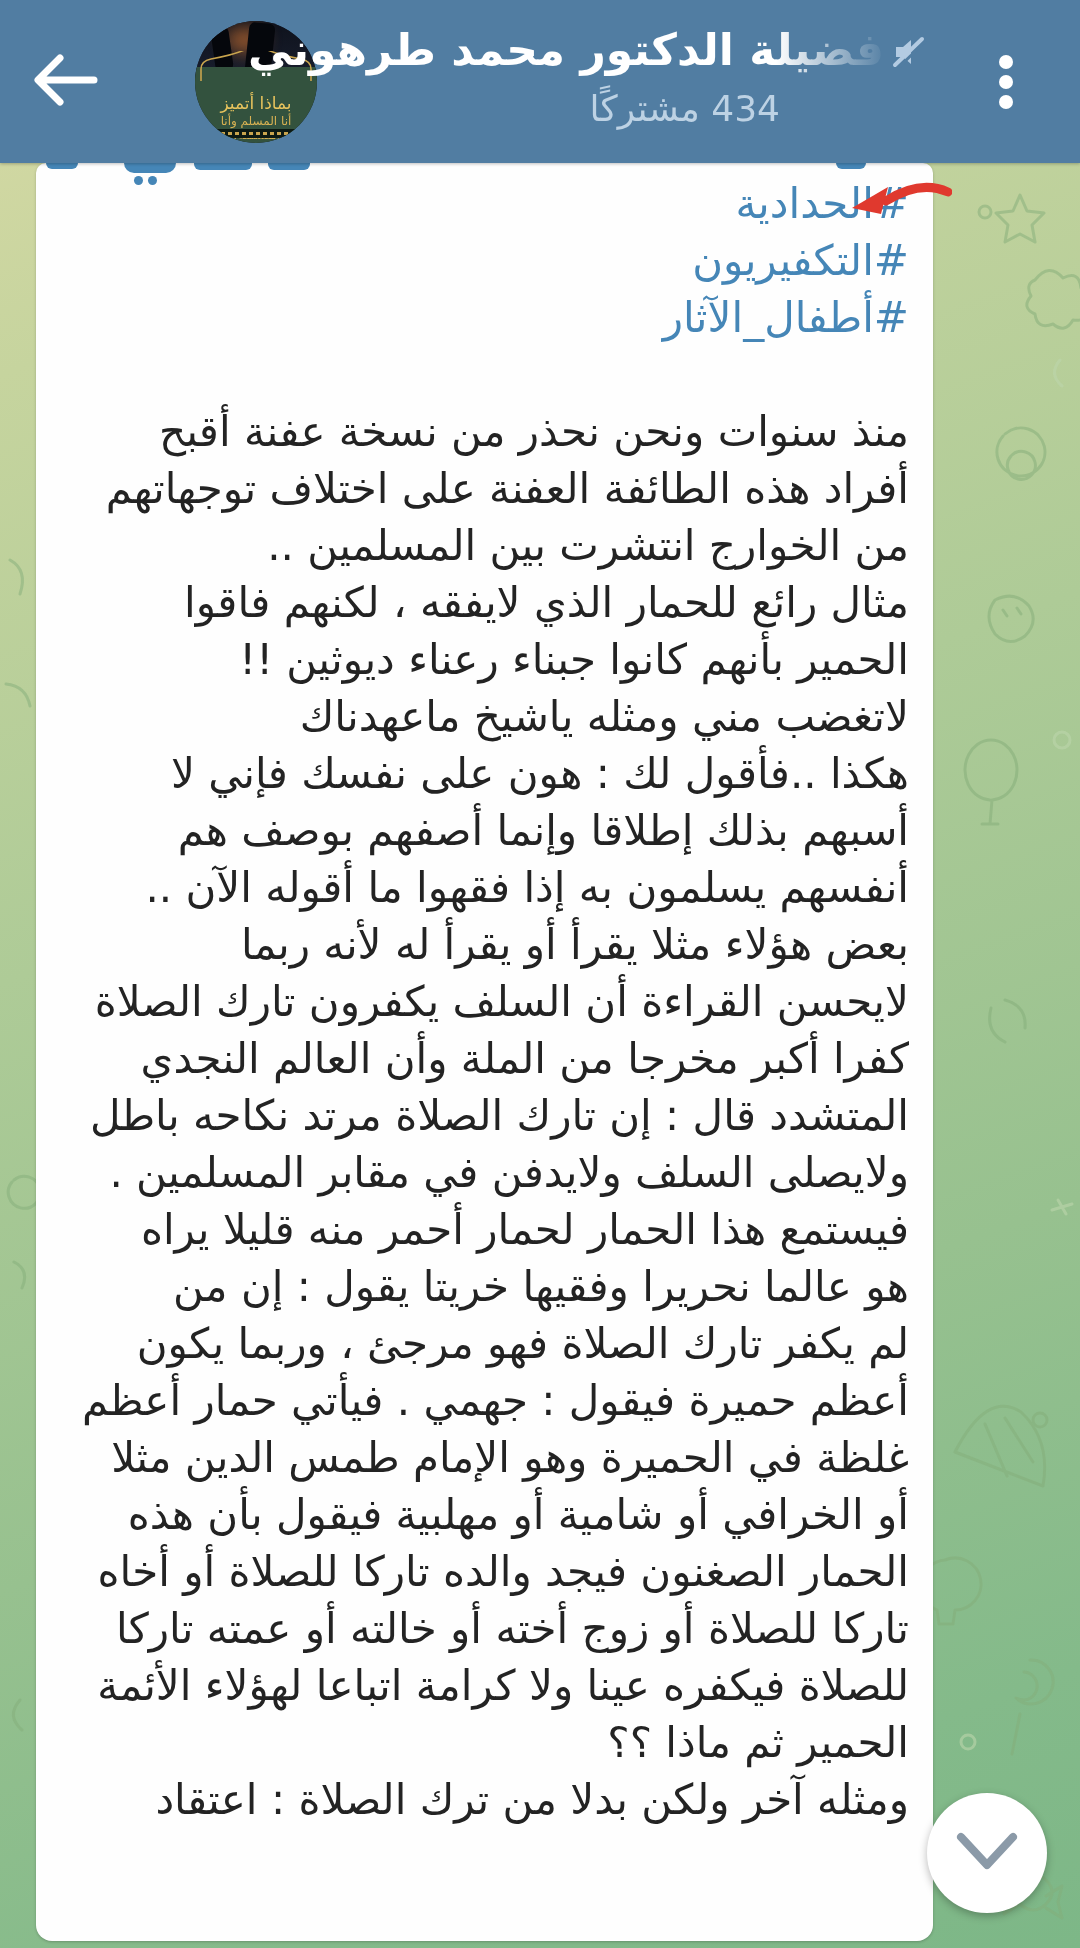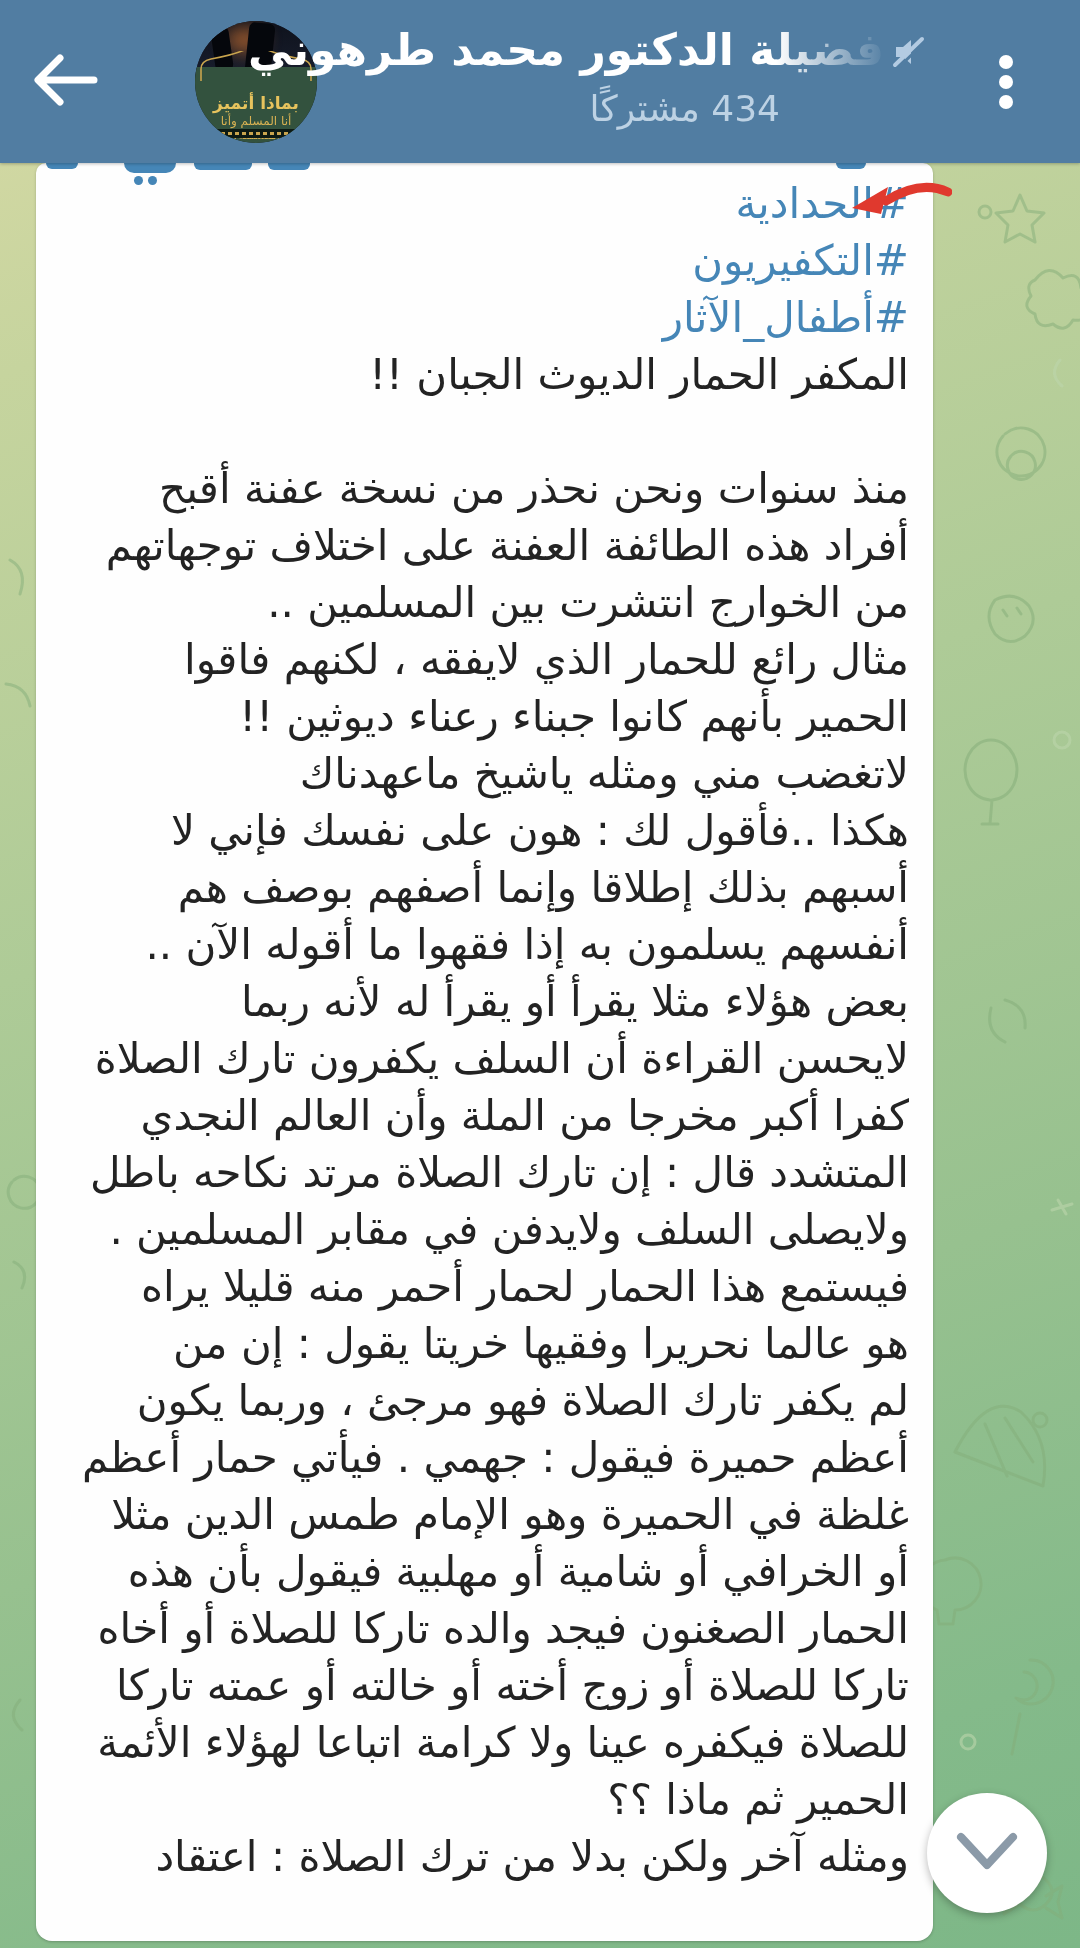--- a/index.html
+++ b/index.html
@@ -33,21 +33,21 @@
   .avatar{position:absolute;left:195px;top:21px;width:122px;height:122px;border-radius:50%;
     overflow:hidden;background:#141a26;}
   .av-top{position:absolute;top:0;left:0;right:0;height:52%;background:linear-gradient(180deg,#0e121c 0%,#1a2030 100%);}
   .av-glow{position:absolute;top:6px;left:30px;width:40px;height:26px;background:#a8602f;
     border-radius:50%;filter:blur(9px);opacity:.85;}
   .av-sil{position:absolute;top:2px;left:52px;width:26px;height:52px;background:#05070c;
     border-radius:6px;transform:rotate(6deg);}
   .av-green{position:absolute;bottom:0;left:0;right:0;height:62%;background:#33523e;}
   .av-arch{position:absolute;top:-16px;left:0;width:100%;height:30px;}
   .av-t1{position:absolute;top:34%;width:100%;text-align:center;color:#e7c35d;
-    font-size:17px;font-weight:bold;direction:rtl;}
+    font-size:17px;font-weight:normal;direction:rtl;}
   .av-t2{position:absolute;top:62%;width:100%;text-align:center;color:#d9b253;
     font-size:12px;direction:rtl;}
   .av-banner{position:absolute;bottom:7%;left:14%;width:72%;height:12%;background:#0d1a13;
     border-radius:3px;display:flex;align-items:center;justify-content:center;}
   .av-banner i{display:block;width:80%;height:3px;
     background:repeating-linear-gradient(90deg,#c9a54e 0 4px,transparent 4px 7px);}
 
   .title{position:absolute;right:196px;top:24px;font-size:44px;font-weight:bold;color:#ffffff;
     direction:rtl;white-space:nowrap;}
   .title-fade{position:absolute;right:168px;top:16px;width:136px;height:66px;
@@ -103,21 +103,20 @@
     <span class="frag" style="left:98px;top:13px;width:9px;height:9px;border-radius:50%;"></span>
     <span class="frag" style="left:112px;top:13px;width:9px;height:9px;border-radius:50%;"></span>
     <span class="frag" style="left:158px;top:0;width:58px;height:7px;border-radius:0 0 6px 6px;"></span>
     <span class="frag" style="left:232px;top:0;width:42px;height:7px;border-radius:0 0 6px 6px;"></span>
     <span class="frag" style="left:800px;top:0;width:30px;height:6px;border-radius:0 0 6px 6px;"></span>
 
     <div class="msg-text">
         <div class="line link">#الحدادية</div>
         <div class="line link">#التكفيريون</div>
         <div class="line link">#أطفال_الآثار</div>
-        <div class="line">المكفر الحمار الديوث الجبان !!</div>
         <div class="line"></div>
         <div class="line">منذ سنوات ونحن نحذر من نسخة عفنة أقبح</div>
         <div class="line">أفراد هذه الطائفة العفنة على اختلاف توجهاتهم</div>
         <div class="line">من الخوارج انتشرت بين المسلمين ..</div>
         <div class="line">مثال رائع للحمار الذي لايفقه ، لكنهم فاقوا</div>
         <div class="line">الحمير بأنهم كانوا جبناء رعناء ديوثين !!</div>
         <div class="line">لاتغضب مني ومثله ياشيخ ماعهدناك</div>
         <div class="line">هكذا ..فأقول لك : هون على نفسك فإني لا</div>
         <div class="line">أسبهم بذلك إطلاقا وإنما أصفهم بوصف هم</div>
         <div class="line">أنفسهم يسلمون به إذا فقهوا ما أقوله الآن ..</div>

